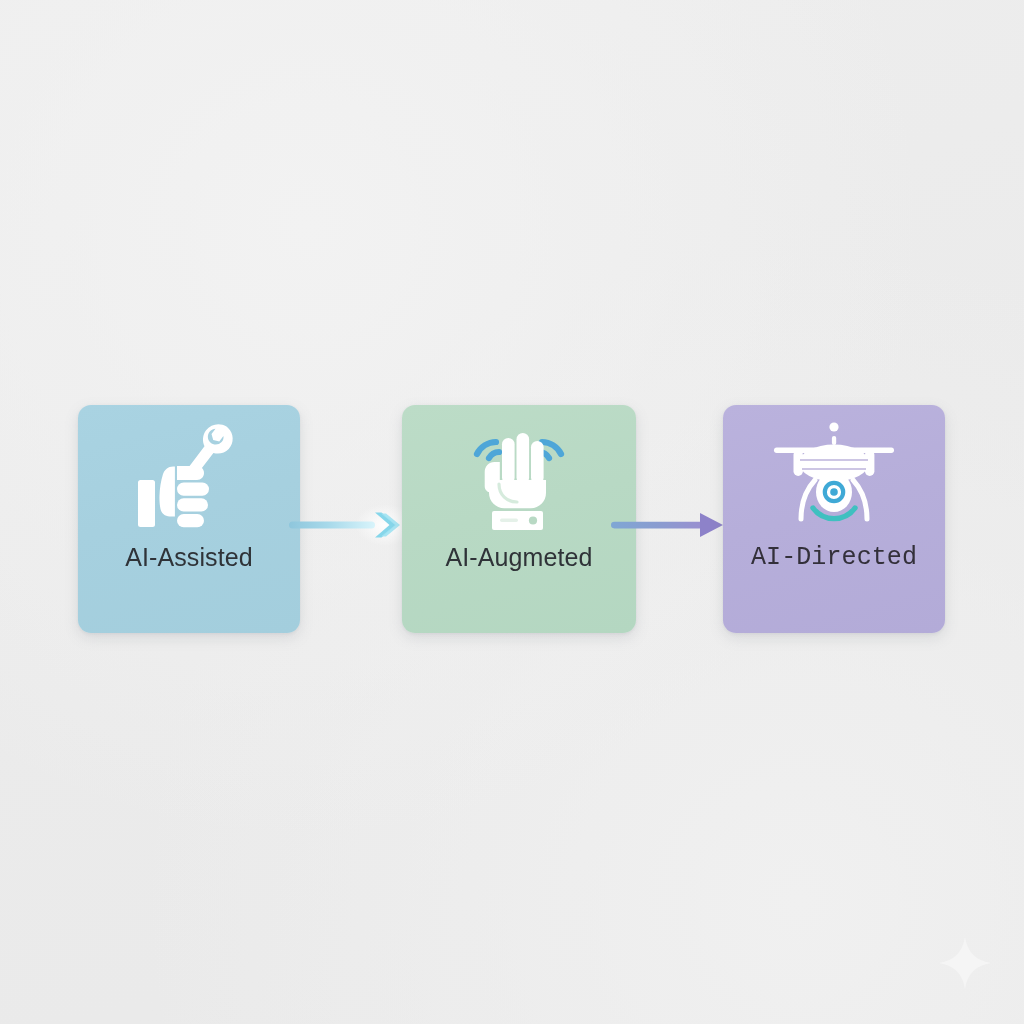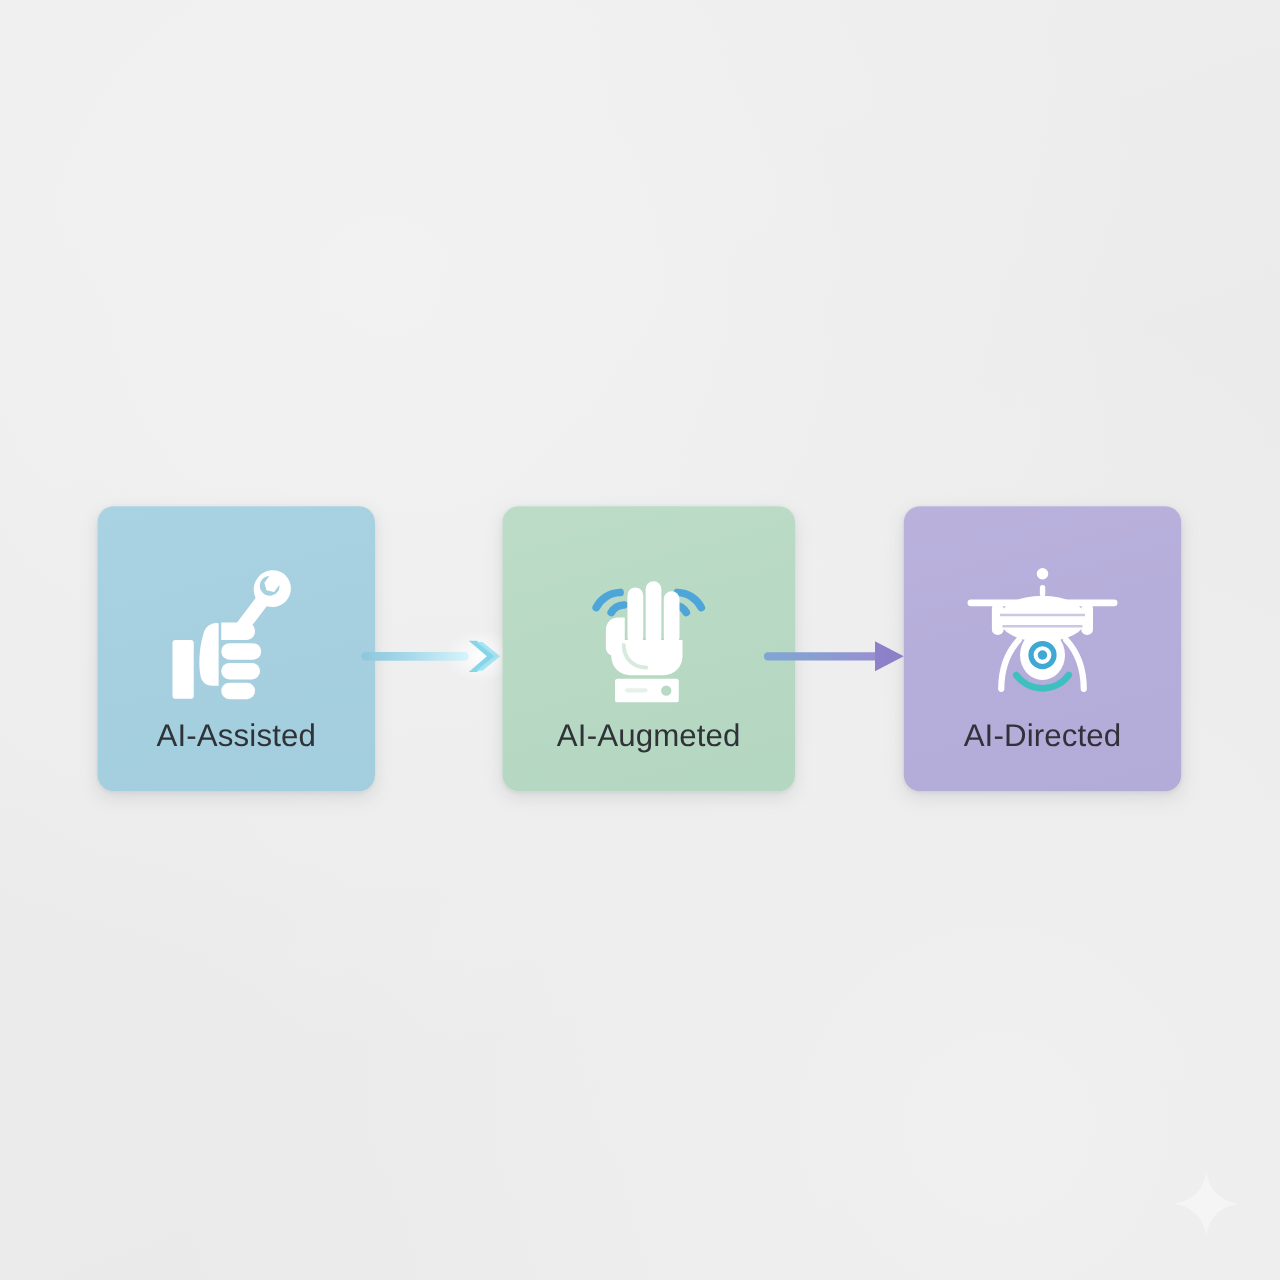--- a/index.html
+++ b/index.html
@@ -41,25 +41,25 @@
     box-shadow: 0 5px 14px rgba(110,120,130,0.17),
                 0 1px 3px rgba(110,120,130,0.10);
     overflow: hidden;
   }
   .card-inner {
     position: absolute;
     inset: 0;
     display: flex;
     flex-direction: column;
     align-items: center;
-    justify-content: center;
+    justify-content: flex-start;
   }
   .card-1 { left: 78px;  background: linear-gradient(165deg, #a9d3e2 0%, #a6d0df 46%, #a3cedd 100%); }
   .card-2 { left: 402px; background: linear-gradient(165deg, #bcdcc7 0%, #b8d9c4 46%, #b4d7c1 100%); padding-left: 12px; }
-  .card-3 { left: 723px; background: linear-gradient(165deg, #bab2dd 0%, #b6aeda 46%, #b3abd8 100%); }
+  .card-3 { left: 723px; background: linear-gradient(165deg, #bab2dd 0%, #b6aeda 46%, #b3abd8 100%); font-family: Liberation Mono, monospace; }
 
   .icon-wrap {
     height: 130px;
     width: 100%;
     display: flex;
     align-items: center;
     justify-content: center;
     padding-top: 8px;
     box-sizing: border-box;
   }

